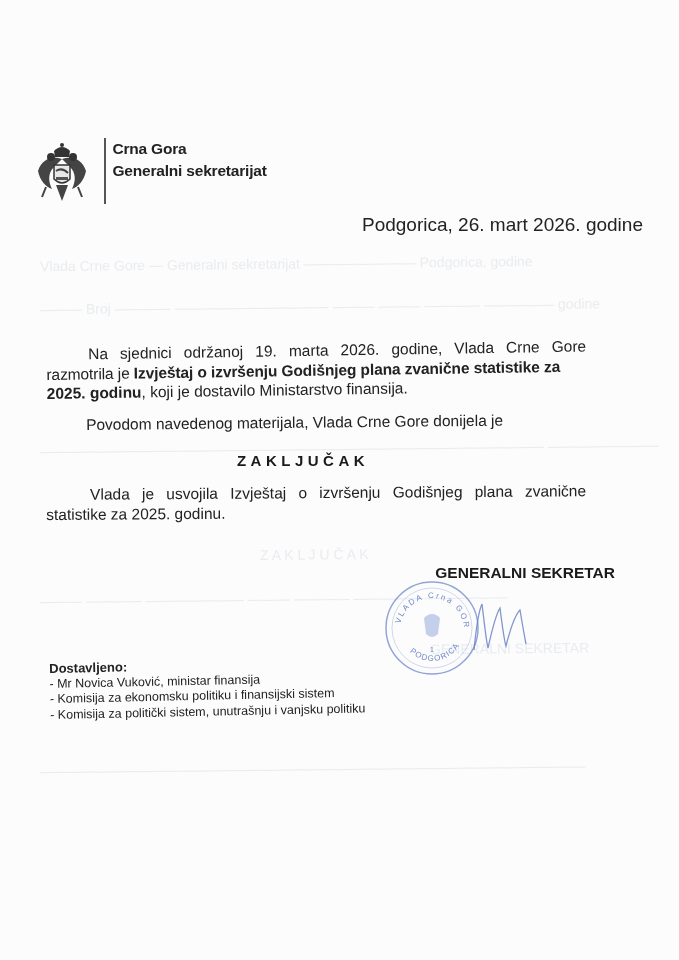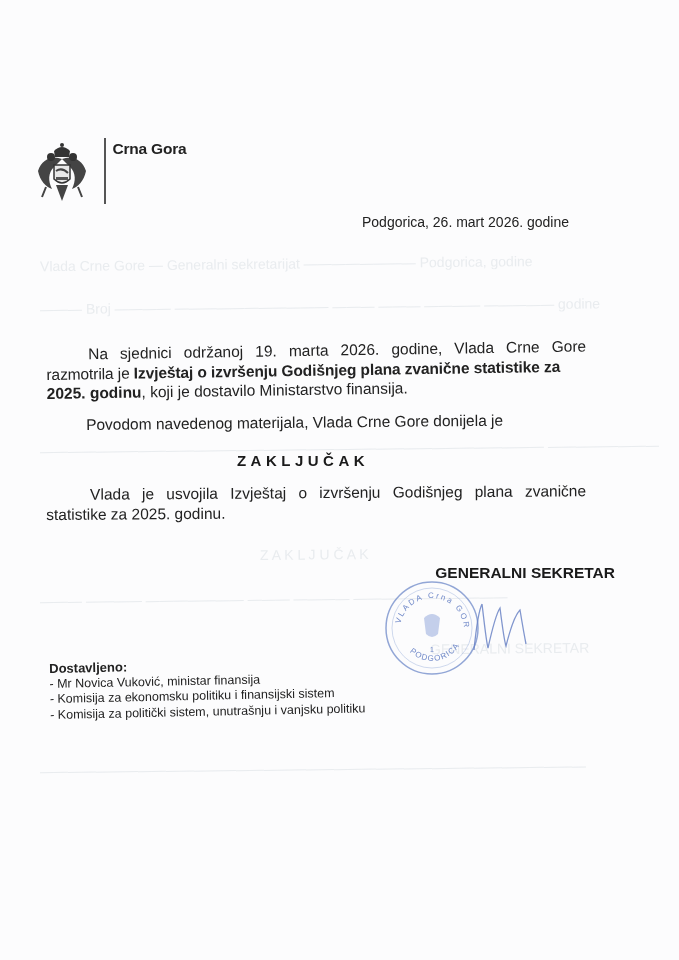--- a/index.html
+++ b/index.html
@@ -67,21 +67,21 @@
     .broj .hand {
       color: #3b5bb5;
       font-family: "DejaVu Serif", serif;
       font-style: italic;
       font-size: 17px;
     }
     .place-date {
       position: absolute;
       left: 362px;
       top: 214px;
-      font-size: 14px;
+      font-size: 19px;
       color: #222;
     }
     .body-text {
       position: absolute;
       left: 46px;
       width: 540px;
       font-size: 15.5px;
       line-height: 19.5px;
       color: #222;
     }
@@ -168,20 +168,21 @@
       <path d="M20 24 H36 V38 Q28 46 20 38 Z" fill="#e8e8e8" stroke="#333" stroke-width="1.5"></path>
       <path d="M22 30 Q28 26 34 32" stroke="#444" stroke-width="2" fill="none"></path>
       <rect x="22" y="36" width="12" height="3" fill="#555"></rect>
 
       <path d="M22 44 L28 60 L34 44 Z" fill="#444"></path>
       <path d="M12 46 L8 56 M44 46 L48 56" stroke="#444" stroke-width="2"></path>
     </svg>
     <div class="header-rule"></div>
     <div class="header-lines">
       <div>Crna Gora</div>
+      <div>Generalni sekretarijat</div>
     </div>
   </div>
 
 
   <div class="place-date">Podgorica, 26. mart 2026. godine</div>
 
   <div class="body-text p1">
     <div class="indent justify">Na sjednici održanoj 19. marta 2026. godine, Vlada Crne Gore</div>
     <div style="letter-spacing:-0.1px">
       <span>razmotrila je </span><b>Izvještaj o izvršenju Godišnjeg plana zvanične statistike za</b>

